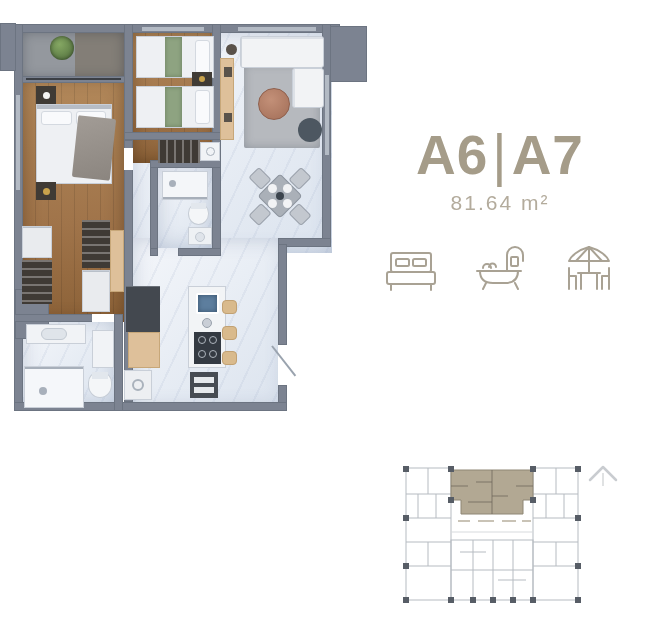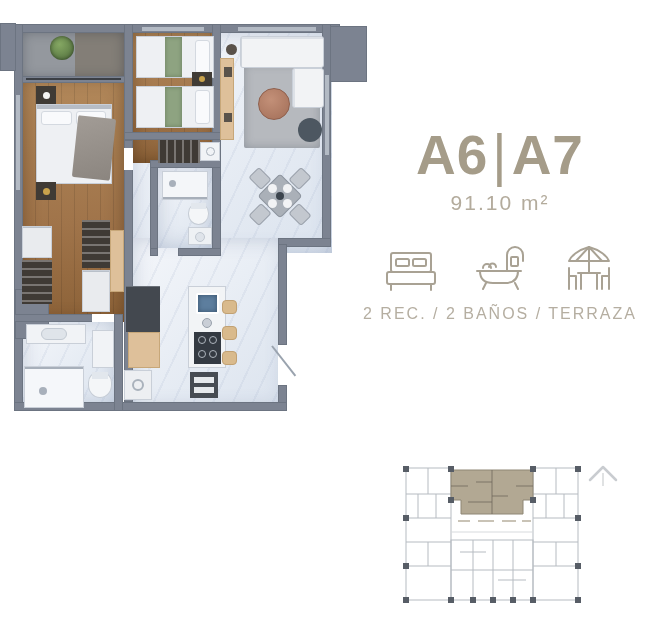--- a/index.html
+++ b/index.html
@@ -205,21 +205,21 @@
   <div class="fp" style="left:180px;top:357px;width:28px;height:26px;background:#474c53;">
     <div class="fp" style="left:4px;top:5px;width:20px;height:6px;background:#e6e9ec;"></div>
     <div class="fp" style="left:4px;top:15px;width:20px;height:6px;background:#e6e9ec;"></div>
   </div>
 </div>
 
 <div class="info">
   <div class="title">
     <span>A6</span><span class="divider">|</span><span>A7</span>
   </div>
-  <div class="area">91.10 m²</div>
+  <div class="area">81.64 m²</div>
 
   <div class="icons-row">
     <span>
       <svg width="56" height="46" viewBox="0 0 56 46" fill="none" stroke="#a9a294" stroke-width="2" stroke-linecap="round" stroke-linejoin="round">
         <rect x="8" y="4" width="40" height="19" rx="2"></rect>
         <rect x="13" y="10" width="13" height="7" rx="1.5"></rect>
         <rect x="30" y="10" width="13" height="7" rx="1.5"></rect>
         <rect x="4" y="23" width="48" height="12" rx="2"></rect>
         <path d="M8 35 V41 M48 35 V41"></path>
       </svg>
@@ -239,21 +239,20 @@
         <path d="M28 4 C17 7 10 13 8 18 H48 C46 13 39 7 28 4 Z"></path>
         <path d="M28 4 L15 18 M28 4 V18 M28 4 L41 18"></path>
         <path d="M28 18 V30"></path>
         <path d="M17 30 H39 M20 30 V46 M36 30 V46"></path>
         <path d="M8 25 V46 M8 33 H15 M15 33 V46"></path>
         <path d="M48 25 V46 M48 33 H41 M41 33 V46"></path>
       </svg>
     </span>
   </div>
 
-  <div class="caption">2 REC. / 2 BAÑOS / TERRAZA</div>
 </div>
 
 <svg class="keyplan" width="250" height="178" viewBox="0 0 250 178">
   <g fill="none" stroke="#b6bbc1" stroke-width="1">
 
     <rect x="8" y="16" width="45" height="132"></rect>
     <path d="M8 42 H53 M8 66 H53 M8 90 H53 M8 114 H53 M30 16 V42 M30 90 V114 M20 42 V66 M38 42 V66"></path>
 
     <rect x="135" y="16" width="45" height="132"></rect>
     <path d="M135 42 H180 M135 66 H180 M135 90 H180 M135 114 H180 M158 16 V42 M158 90 V114 M148 42 V66 M166 42 V66"></path>

